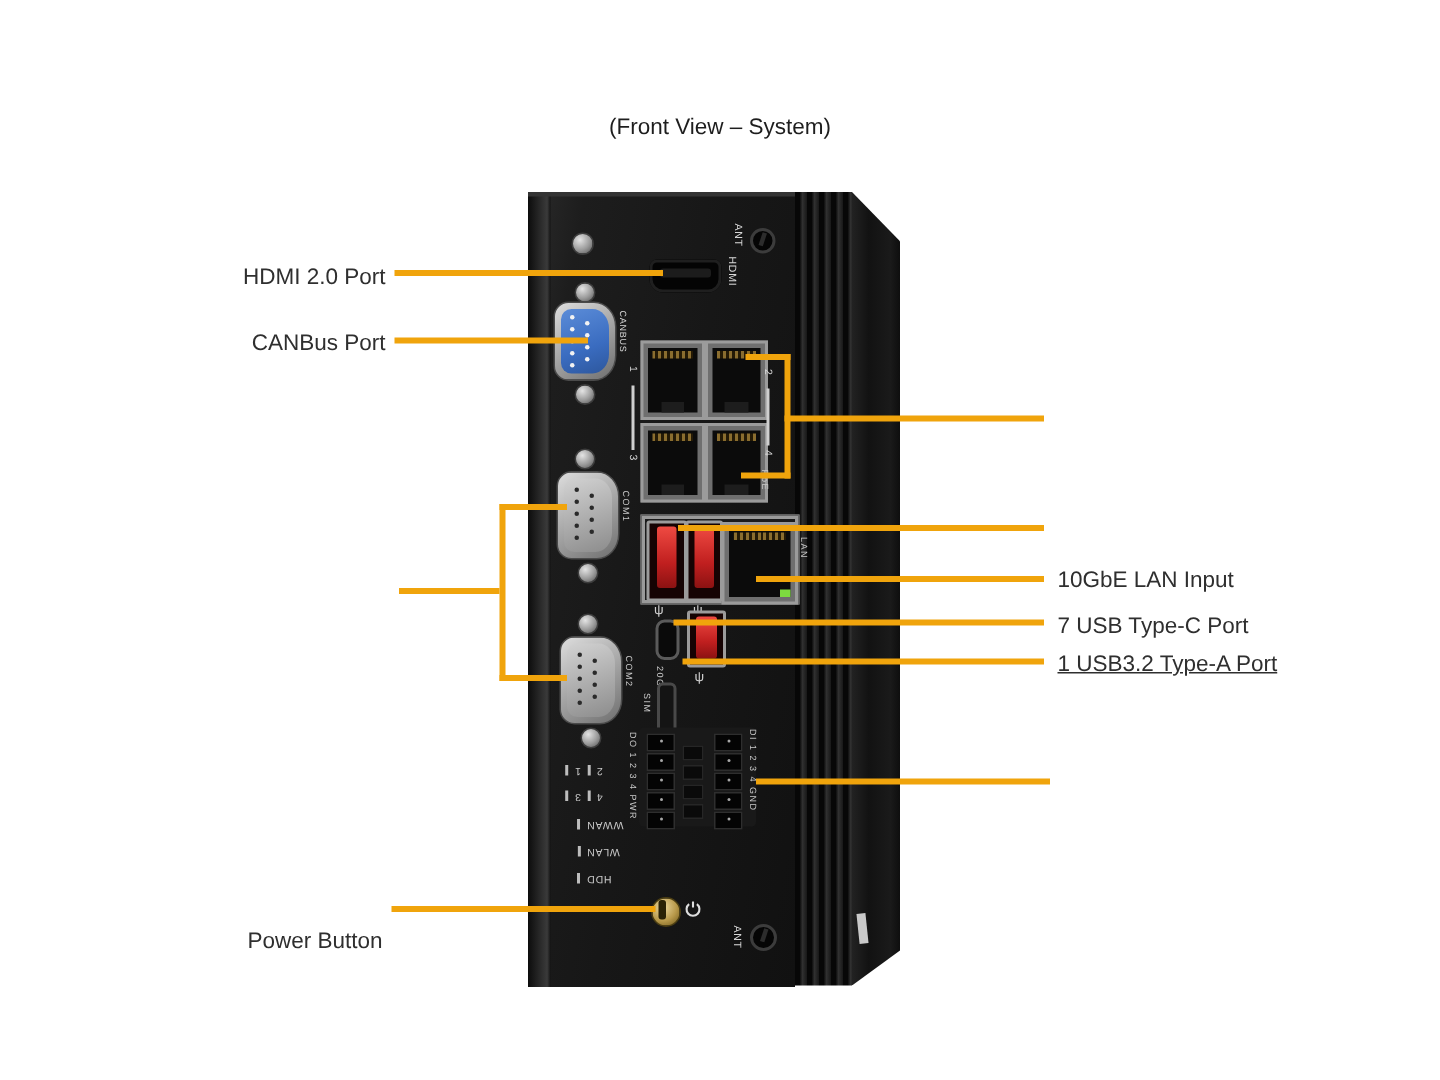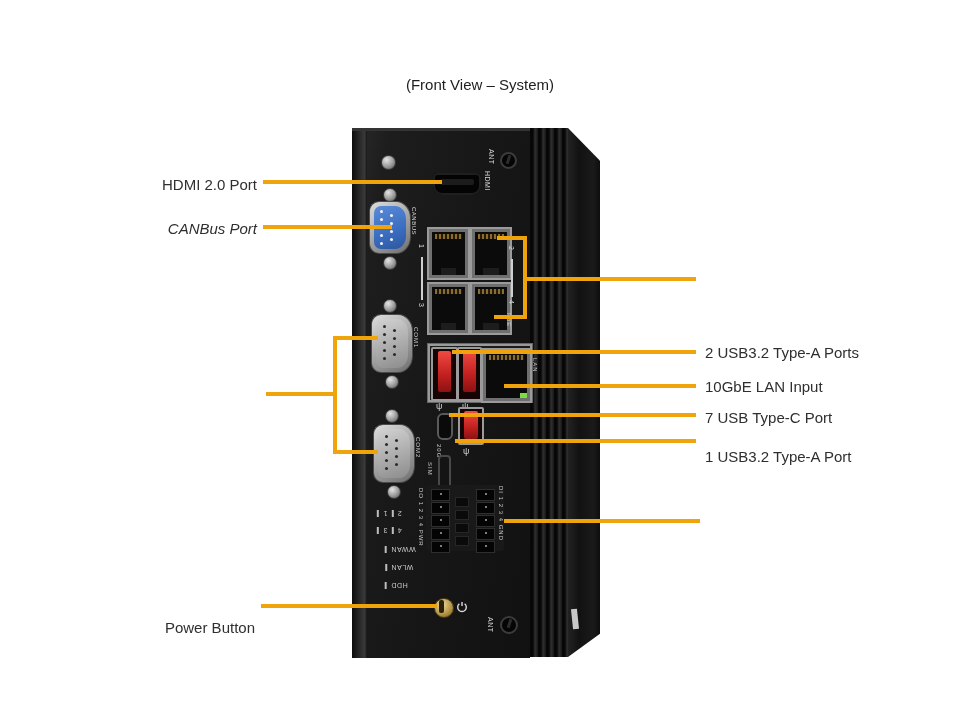--- a/index.html
+++ b/index.html
@@ -285,21 +285,20 @@
   <div class="lead" style="left:494px;top:315px;width:33px;"></div>
   <div class="leadv" style="left:523px;top:236px;height:83px;"></div>
   <div class="lead" style="left:523px;top:277px;width:173px;"></div>
   <div class="lead" style="left:452px;top:350px;width:244px;"></div>
   <div class="lead" style="left:504px;top:384px;width:192px;"></div>
   <div class="lead" style="left:449px;top:413px;width:247px;"></div>
   <div class="lead" style="left:455px;top:439px;width:241px;"></div>
   <div class="lead" style="left:504px;top:519px;width:196px;"></div>
 
   <div class="lbl lbl-left" style="right:703px;top:175px;">HDMI 2.0 Port</div>
-  <div class="lbl lbl-left" style="right:703px;top:219px;font-style:italic;">CANBus Port</div>
+  <div class="lbl lbl-left" style="right:703px;top:219px;">CANBus Port</div>
   <div class="lbl lbl-left" style="right:705px;top:618px;">Power Button</div>
 
-  <div class="lbl" style="left:705px;top:343px;">2 USB3.2 Type-A Ports</div>
   <div class="lbl" style="left:705px;top:377px;">10GbE LAN Input</div>
   <div class="lbl" style="left:705px;top:408px;">7 USB Type-C Port</div>
-  <div class="lbl" style="left:705px;top:447px;">1 USB3.2 Type-A Port</div>
+  <div class="lbl" style="left:705px;top:433px;text-decoration:underline;">1 USB3.2 Type-A Port</div>
 
 </div>
 
 </body></html>

